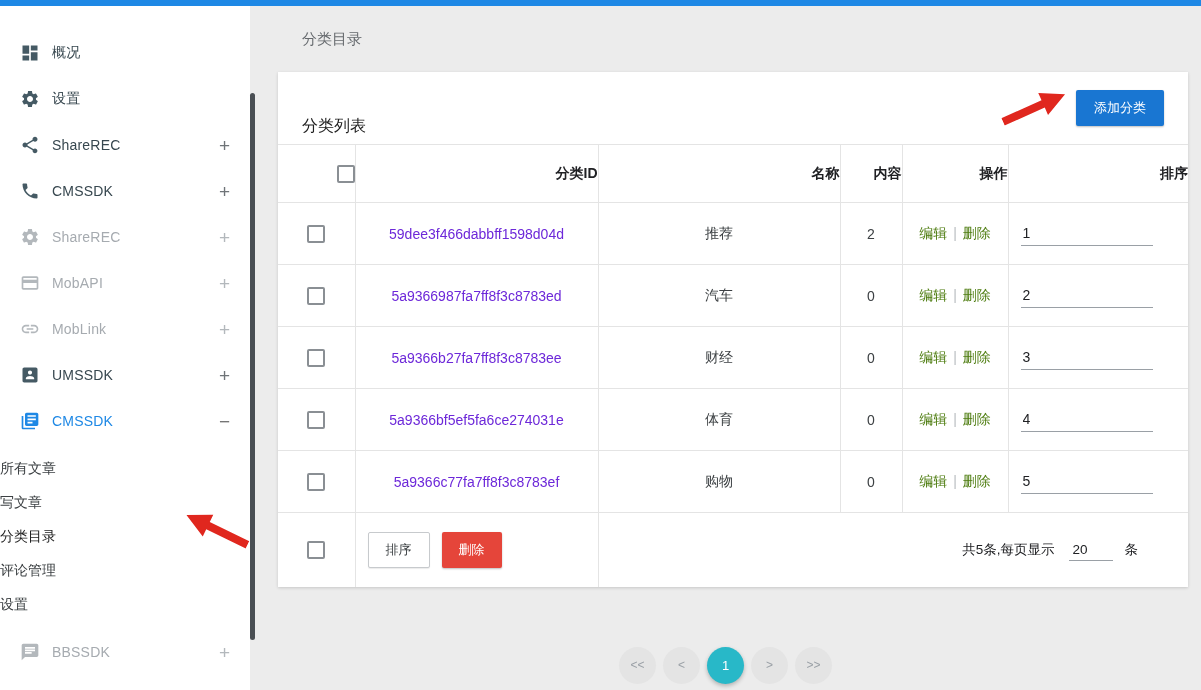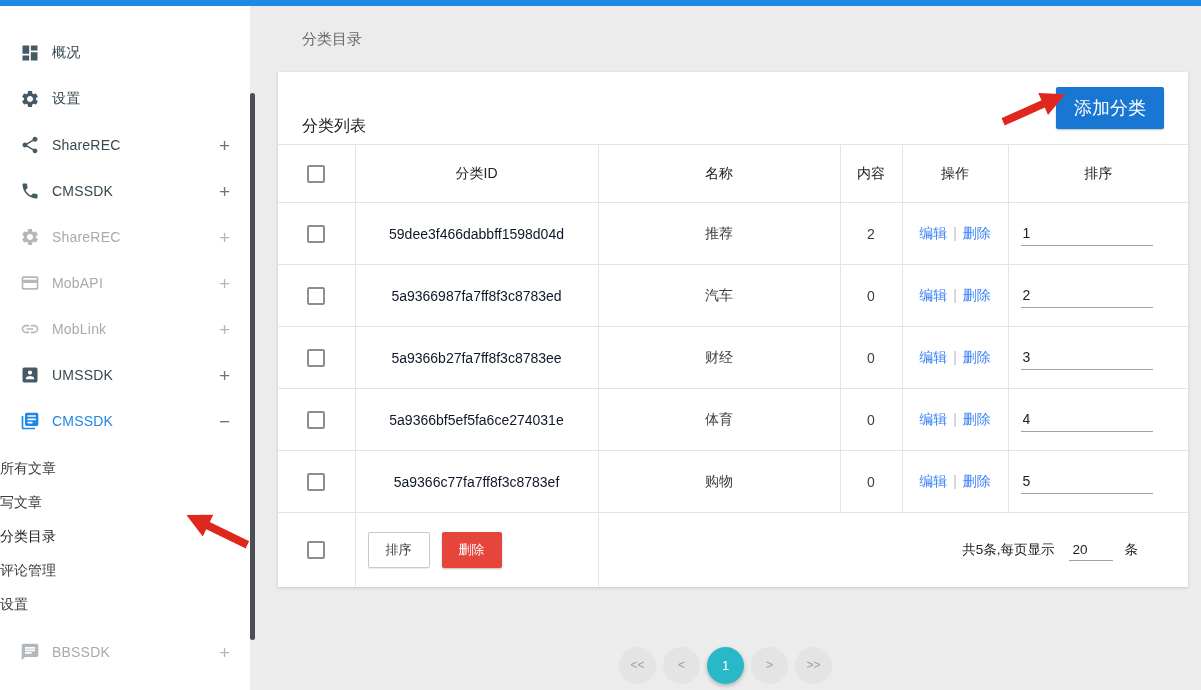--- a/index.html
+++ b/index.html
@@ -55,41 +55,41 @@
     margin:0 13px 0 28px; background:#fff;
     box-shadow:0 1px 3px rgba(0,0,0,.16);
   }
   .card-head {
     height:72px; display:flex; align-items:center; justify-content:space-between;
     padding:0 24px;
   }
   .card-title { font-size:16px; color:#212121;margin-top:36px; }
   .btn-add {
     background:#1976d2; color:#fff; border:none; border-radius:2px;
-    padding:9px 18px; font-size:18px; cursor:pointer;
+    padding:9px 18px; font-size:13px; cursor:pointer;
     box-shadow:0 1px 2px rgba(0,0,0,.25);
   }
 
   table { width:100%; border-collapse:collapse; table-layout:fixed; }
   th, td {
     border-top:1px solid #e4e4e4; border-right:1px solid #e4e4e4;
     text-align:center; font-size:14px; color:#3c4043; overflow:hidden;
   }
   th:last-child, td:last-child { border-right:none; }
-  thead th { height:58px; color:#202124; font-weight:normal; }
+  thead th { height:58px; color:#202124; font-weight:bold;text-align:right; }
   tbody td { height:62px; }
   tfoot td { height:74px; }
 
   .cb {
     display:inline-block; width:18px; height:18px;
     border:2px solid #8a8f94; border-radius:2px; background:#fff;
     vertical-align:middle; cursor:pointer;
   }
-  .c-id { color:#0f172a; }
-  .ops a { color:#3b82f6; text-decoration:none; cursor:pointer; }
+  .c-id { color:#6d28d9; }
+  .ops a { color:#4d7c0f; text-decoration:none; cursor:pointer; }
   .ops .sep { color:#b9bdc1; margin:0 6px; }
   td.sortcell { text-align:left; padding-left:12px; }
   .sort-input {
     width:132px; border:none; border-bottom:1px solid #9aa0a6;
     font-size:14px; color:#202124; padding:4px 2px; outline:none;
     background:transparent; font-family:inherit;
   }
   .f-btns { text-align:left; padding-left:12px; }
   .btn-outline {
     background:#fff; border:1px solid #c7cacd; border-radius:2px;

